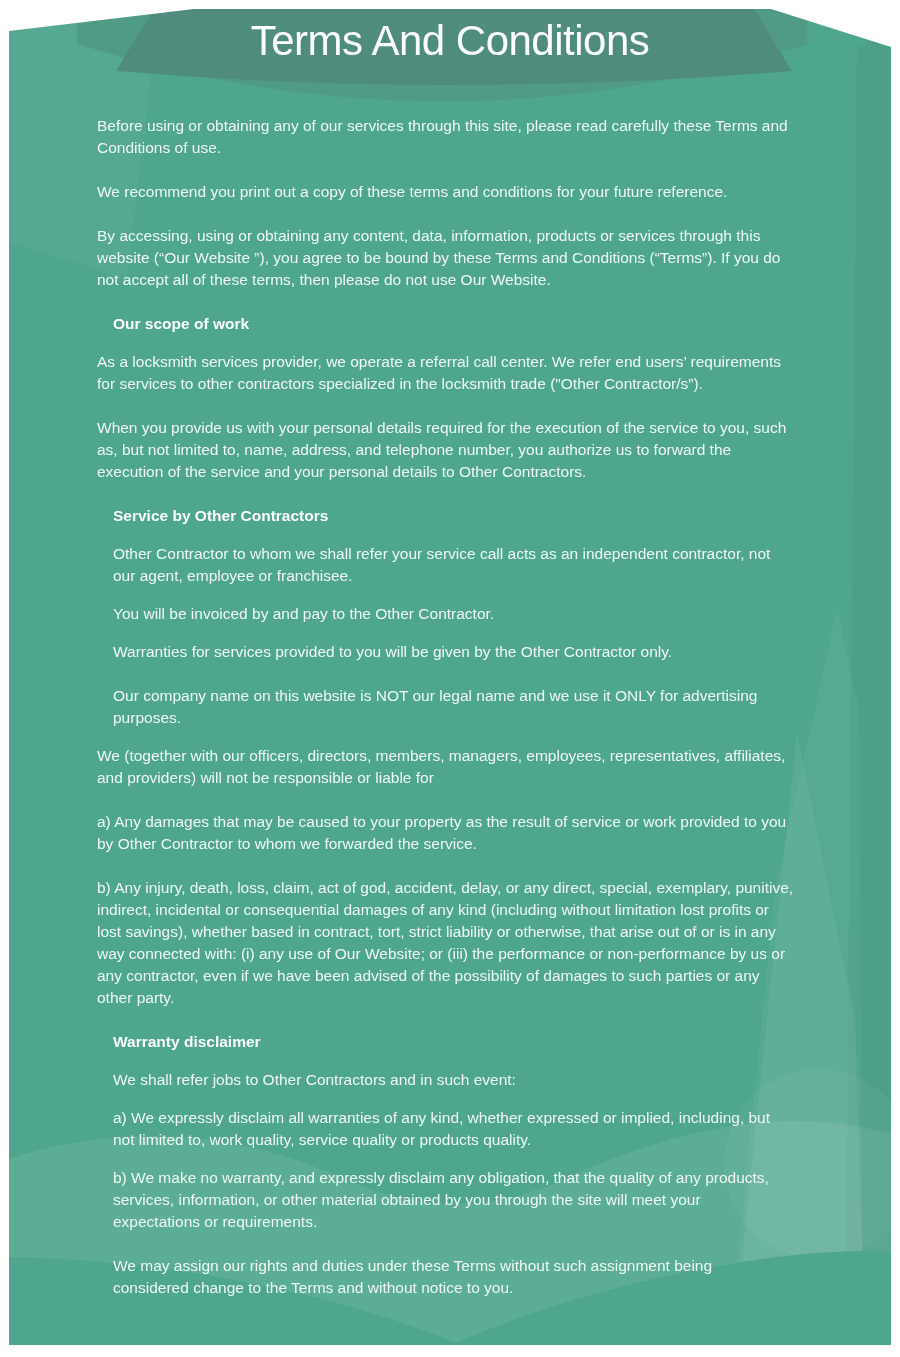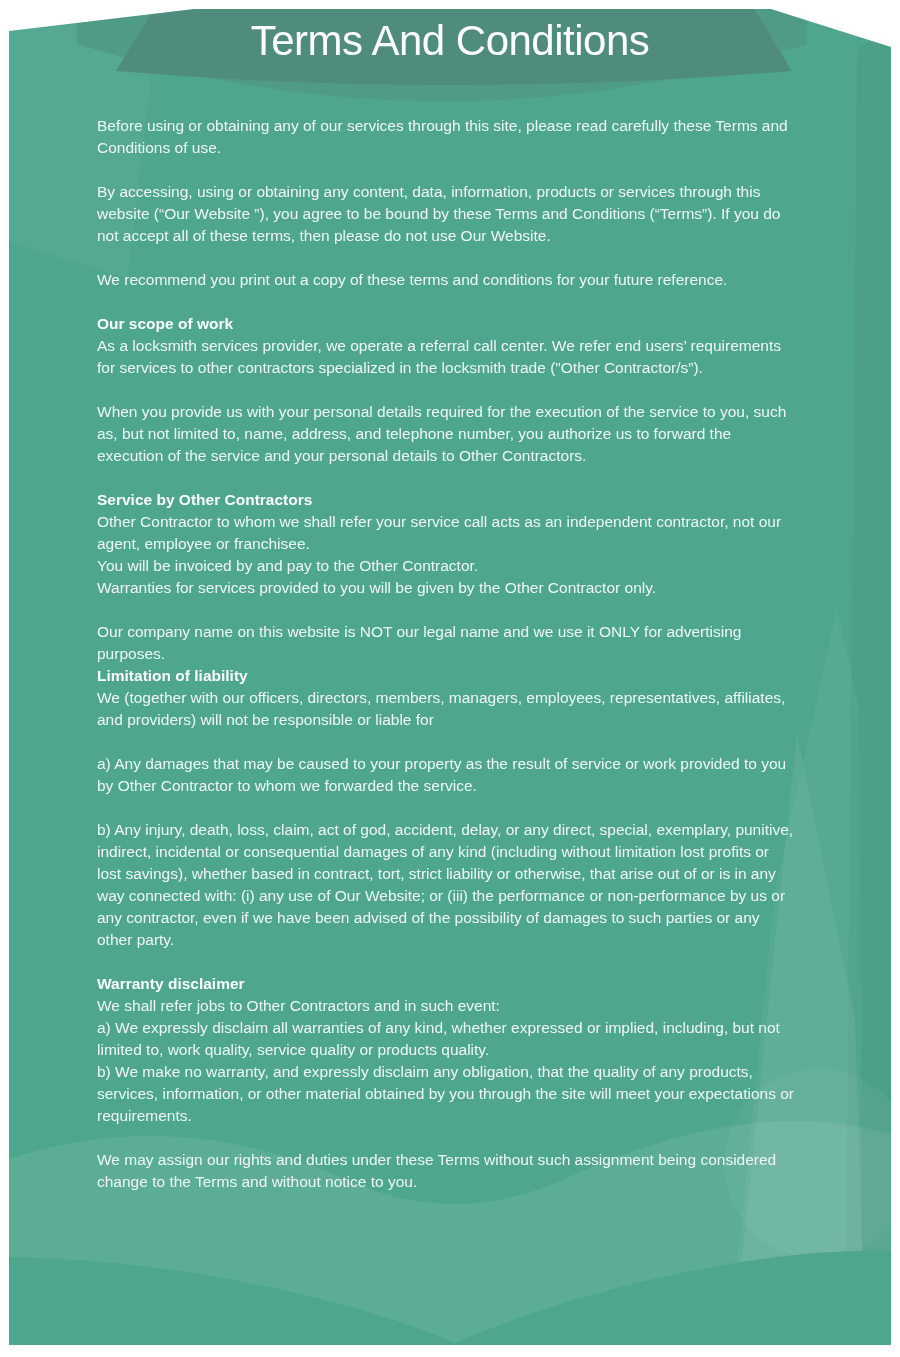--- a/index.html
+++ b/index.html
@@ -44,21 +44,21 @@
   .content {
     position: absolute;
     left: 88px; top: 106px;
     width: 700px;
     color: #eff7f3;
     font-size: 15.5px;
     line-height: 22px;
   }
 
   .content p, .content h2 {
-    margin: 0;
+    margin: 16px;
     font-size: 15.5px;
     line-height: 22px;
     font-weight: normal;
   }
 
   .content h2 { font-weight: bold; color: #fbfdfc; }
 
   .para { margin: 0 0 22px 0 !important; }
   .mb   { margin-bottom: 22px !important; }
 </style>
@@ -89,35 +89,34 @@
       <path d="M145,0 L745,0 L783,62 Q436,90 107,62 Z" fill="#508C7D"></path>
 
       <polygon points="0,0 185,0 0,22" fill="#ffffff"></polygon>
       <polygon points="762,0 882,0 882,38" fill="#ffffff"></polygon>
     </svg>
 
     <h1 class="title">Terms And Conditions</h1>
 
     <main class="content">
       <p class="para">Before using or obtaining any of our services through this site, please read carefully these Terms and Conditions of use.</p>
+      <p class="para">We recommend you print out a copy of these terms and conditions for your future reference.</p>
       <p class="para">By accessing, using or obtaining any content, data, information, products or services through this website (“Our Website ”), you agree to be bound by these Terms and Conditions (“Terms”). If you do not accept all of these terms, then please do not use Our Website.</p>
-      <p class="para">We recommend you print out a copy of these terms and conditions for your future reference.</p>
 
       <h2>Our scope of work</h2>
       <p class="para">As a locksmith services provider, we operate a referral call center. We refer end users’ requirements for services to other contractors specialized in the locksmith trade ("Other Contractor/s”).</p>
 
       <p class="para">When you provide us with your personal details required for the execution of the service to you, such as, but not limited to, name, address, and telephone number, you authorize us to forward the execution of the service and your personal details to Other Contractors.</p>
 
       <h2>Service by Other Contractors</h2>
       <p>Other Contractor to whom we shall refer your service call acts as an independent contractor, not our agent, employee or franchisee.</p>
       <p>You will be invoiced by and pay to the Other Contractor.</p>
       <p class="mb">Warranties for services provided to you will be given by the Other Contractor only.</p>
       <p>Our company name on this website is NOT our legal name and we use it ONLY for advertising purposes.</p>
 
-      <h2>Limitation of liability</h2>
       <p class="para">We (together with our officers, directors, members, managers, employees, representatives, affiliates, and providers) will not be responsible or liable for</p>
       <p class="para">a) Any damages that may be caused to your property as the result of service or work provided to you by Other Contractor to whom we forwarded the service.</p>
       <p class="para">b) Any injury, death, loss, claim, act of god, accident, delay, or any direct, special, exemplary, punitive, indirect, incidental or consequential damages of any kind (including without limitation lost profits or lost savings), whether based in contract, tort, strict liability or otherwise, that arise out of or is in any way connected with: (i) any use of Our Website; or (iii) the performance or non-performance by us or any contractor, even if we have been advised of the possibility of damages to such parties or any other party.</p>
 
       <h2>Warranty disclaimer</h2>
       <p>We shall refer jobs to Other Contractors and in such event:</p>
       <p>a) We expressly disclaim all warranties of any kind, whether expressed or implied, including, but not limited to, work quality, service quality or products quality.</p>
       <p class="mb">b) We make no warranty, and expressly disclaim any obligation, that the quality of any products, services, information, or other material obtained by you through the site will meet your expectations or requirements.</p>
 
       <p>We may assign our rights and duties under these Terms without such assignment being considered change to the Terms and without notice to you.</p>

